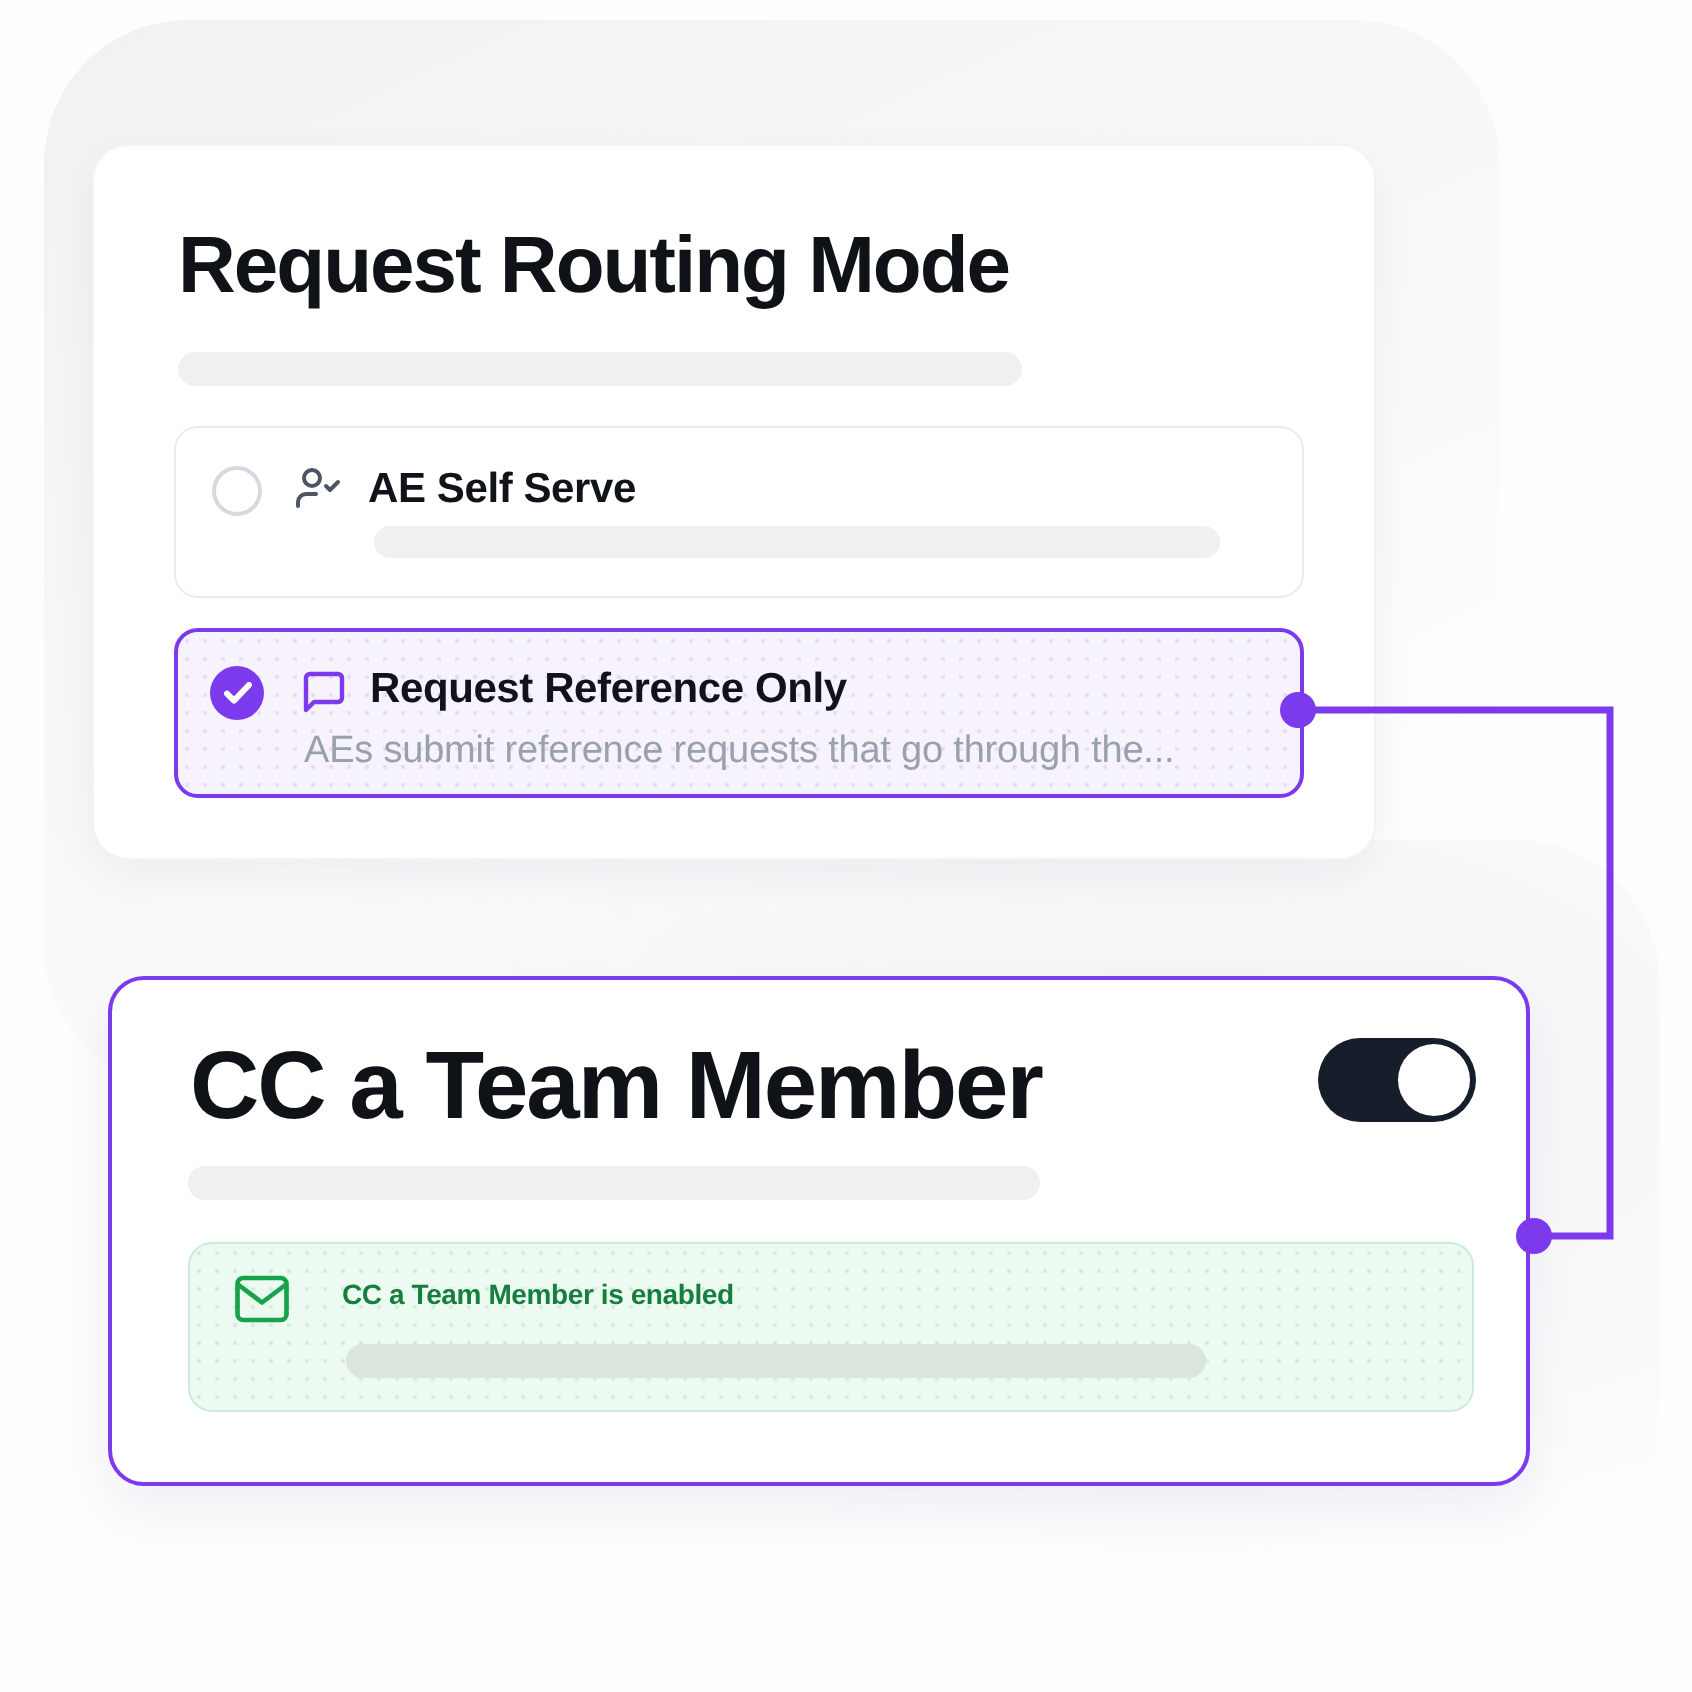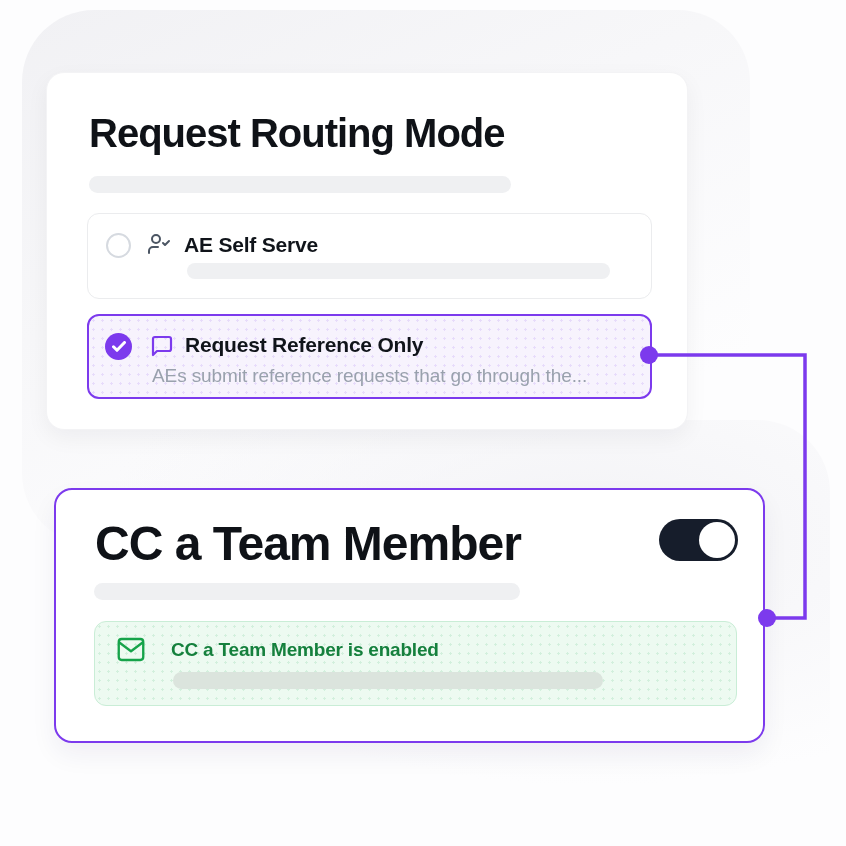--- a/index.html
+++ b/index.html
@@ -91,21 +91,21 @@
 
   .notice {
     left:38px; top:131px; width:643px; height:85px; border-radius:12px;
     border:1.5px solid #c9edd6;
     background-color:#edfaf1;
     background-image:radial-gradient(rgba(22,163,74,0.12) 1px, transparent 1.2px);
     background-size:9px 9px;
   }
   .icon-mail { left:22px; top:15px; width:28px; height:25px; }
   .notice-text {
-    left:76px; top:17px; font-size:19px; font-weight:700; color:#15803d;
+    left:76px; top:17px; font-size:14px; font-weight:700; color:#15803d;
     letter-spacing:-0.2px; white-space:nowrap;
   }
   .notice-bar { left:78px; top:50px; width:430px; height:17px; background:#dbe4dd; }
 
   
   .connector { left:0; top:0; width:846px; height:846px; z-index:5; pointer-events:none; }
 </style>
 </head>
 <body>
 

